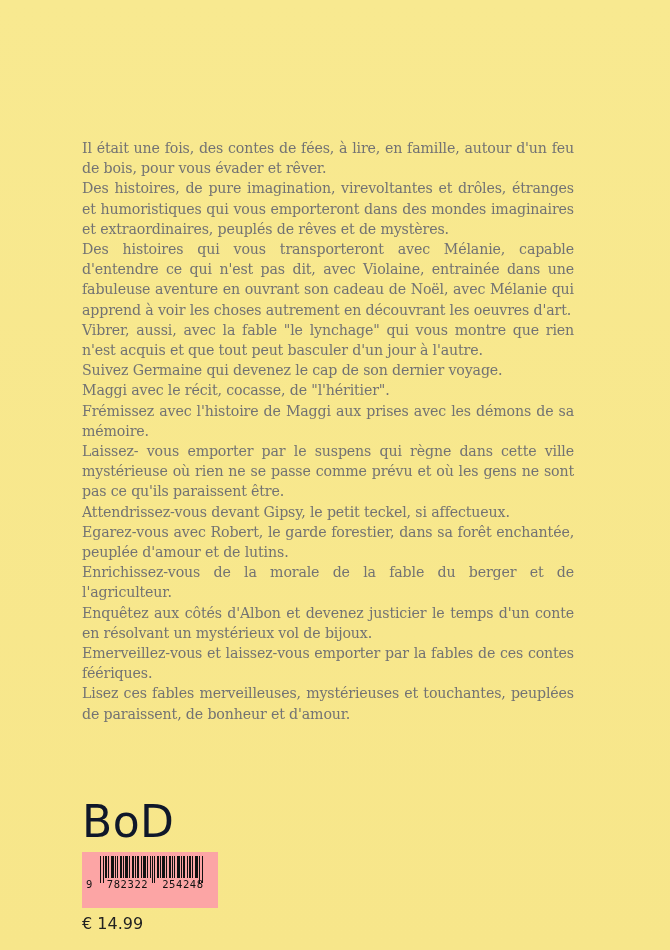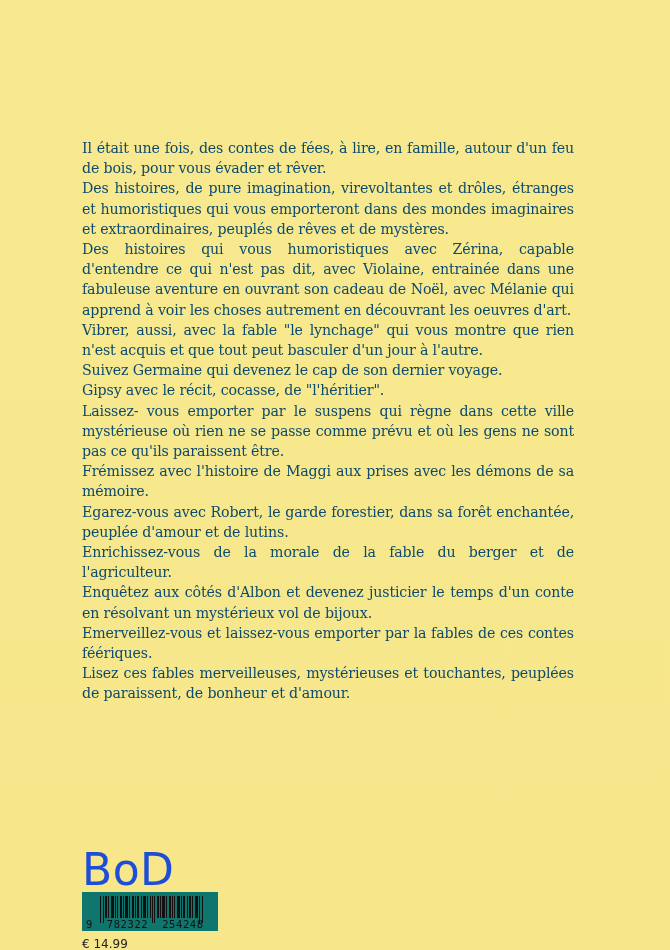--- a/index.html
+++ b/index.html
@@ -12,72 +12,72 @@
       position: absolute; left: 0; top: 0; width: 670px; height: 950px;
       background: linear-gradient(180deg, #f8e990 0%, #f7e68a 100%);
     }
     .blurb {
       position: absolute;
       left: 82px; top: 138px;
       width: 492px;
       font-family: "DejaVu Serif", "Liberation Serif", serif;
       font-size: 14.2px;
       line-height: 20.2px;
-      color: #0c4a6e;
+      color: #737373;
       text-align: justify;
       letter-spacing: -0.15px;
     }
     .blurb p { margin: 0; }
     .publisher {
       position: absolute; left: 82px; top: 800px;
     }
     .logo {
       font-family: "DejaVu Sans", "Liberation Sans", sans-serif;
-      font-size: 44px; font-weight: 500; color: #1d4ed8;
+      font-size: 44px; font-weight: 500; color: #0f172a;
       letter-spacing: 0.5px;
       line-height: 44px;
       height: 44px;
-      margin-top: 48px;
     }
     .barcode-box {
-      margin-top: 0px;
-      width: 136px; height: 39px; background: #0f766e;
+      margin-top: 8px;
+      width: 136px; height: 56px; background: #fca5a5;
       position: relative;
     }
     .bars {
       position: absolute; left: 18px; top: 4px; width: 114px; height: 26px;
       display: flex; align-items: flex-start;
     }
     .bars span { display: block; background: #111; height: 22px; }
     .bars span.g { height: 27px; }
     .isbn {
       position: absolute; left: 4px; top: 26px;
       font-family: "DejaVu Sans Mono", "Liberation Mono", monospace;
       font-size: 10.5px; color: #111; letter-spacing: 0.6px;
       white-space: pre;
     }
     .price {
       font-family: "DejaVu Sans", "Liberation Sans", sans-serif;
-      font-size: 12px; color: #222; margin-top: 6px;
+      font-size: 16px; color: #222; margin-top: 6px;
     }
   </style>
 </head>
 <body>
 
 <div class="back-cover"></div>
 
 <div class="blurb">
   <p>Il était une fois, des contes de fées, à lire, en famille, autour d'un feu de bois, pour vous évader et rêver.</p>
   <p>Des histoires, de pure imagination, virevoltantes et drôles, étranges et humoristiques qui vous emporteront dans des mondes imaginaires et extraordinaires, peuplés de rêves et de mystères.</p>
-  <p>Des histoires qui vous humoristiques avec Zérina, capable d'entendre ce qui n'est pas dit, avec Violaine, entrainée dans une fabuleuse aventure en ouvrant son cadeau de Noël, avec Mélanie qui apprend à voir les choses autrement en découvrant les oeuvres d'art.</p>
+  <p>Des histoires qui vous transporteront avec Mélanie, capable d'entendre ce qui n'est pas dit, avec Violaine, entrainée dans une fabuleuse aventure en ouvrant son cadeau de Noël, avec Mélanie qui apprend à voir les choses autrement en découvrant les oeuvres d'art.</p>
   <p>Vibrer, aussi, avec la fable "le lynchage" qui vous montre que rien n'est acquis et que tout peut basculer d'un jour à l'autre.</p>
   <p>Suivez Germaine qui devenez le cap de son dernier voyage.</p>
-  <p>Gipsy avec le récit, cocasse, de "l'héritier".</p>
+  <p>Maggi avec le récit, cocasse, de "l'héritier".</p>
+  <p>Frémissez avec l'histoire de Maggi aux prises avec les démons de sa mémoire.</p>
   <p>Laissez- vous emporter par le suspens qui règne dans cette ville mystérieuse où rien ne se passe comme prévu et où les gens ne sont pas ce qu'ils paraissent être.</p>
-  <p>Frémissez avec l'histoire de Maggi aux prises avec les démons de sa mémoire.</p>
+  <p>Attendrissez-vous devant Gipsy, le petit teckel, si affectueux.</p>
   <p>Egarez-vous avec Robert, le garde forestier, dans sa forêt enchantée, peuplée d'amour et de lutins.</p>
   <p>Enrichissez-vous de la morale de la fable du berger et de l'agriculteur.</p>
   <p>Enquêtez aux côtés d'Albon et devenez justicier le temps d'un conte en résolvant un mystérieux vol de bijoux.</p>
   <p>Emerveillez-vous et laissez-vous emporter par la fables de ces contes féériques.</p>
   <p>Lisez ces fables merveilleuses, mystérieuses et touchantes, peuplées de paraissent, de bonheur et d'amour.</p>
 </div>
 
 <div class="publisher">
   <div class="logo">BoD</div>
   <div class="barcode-box">

